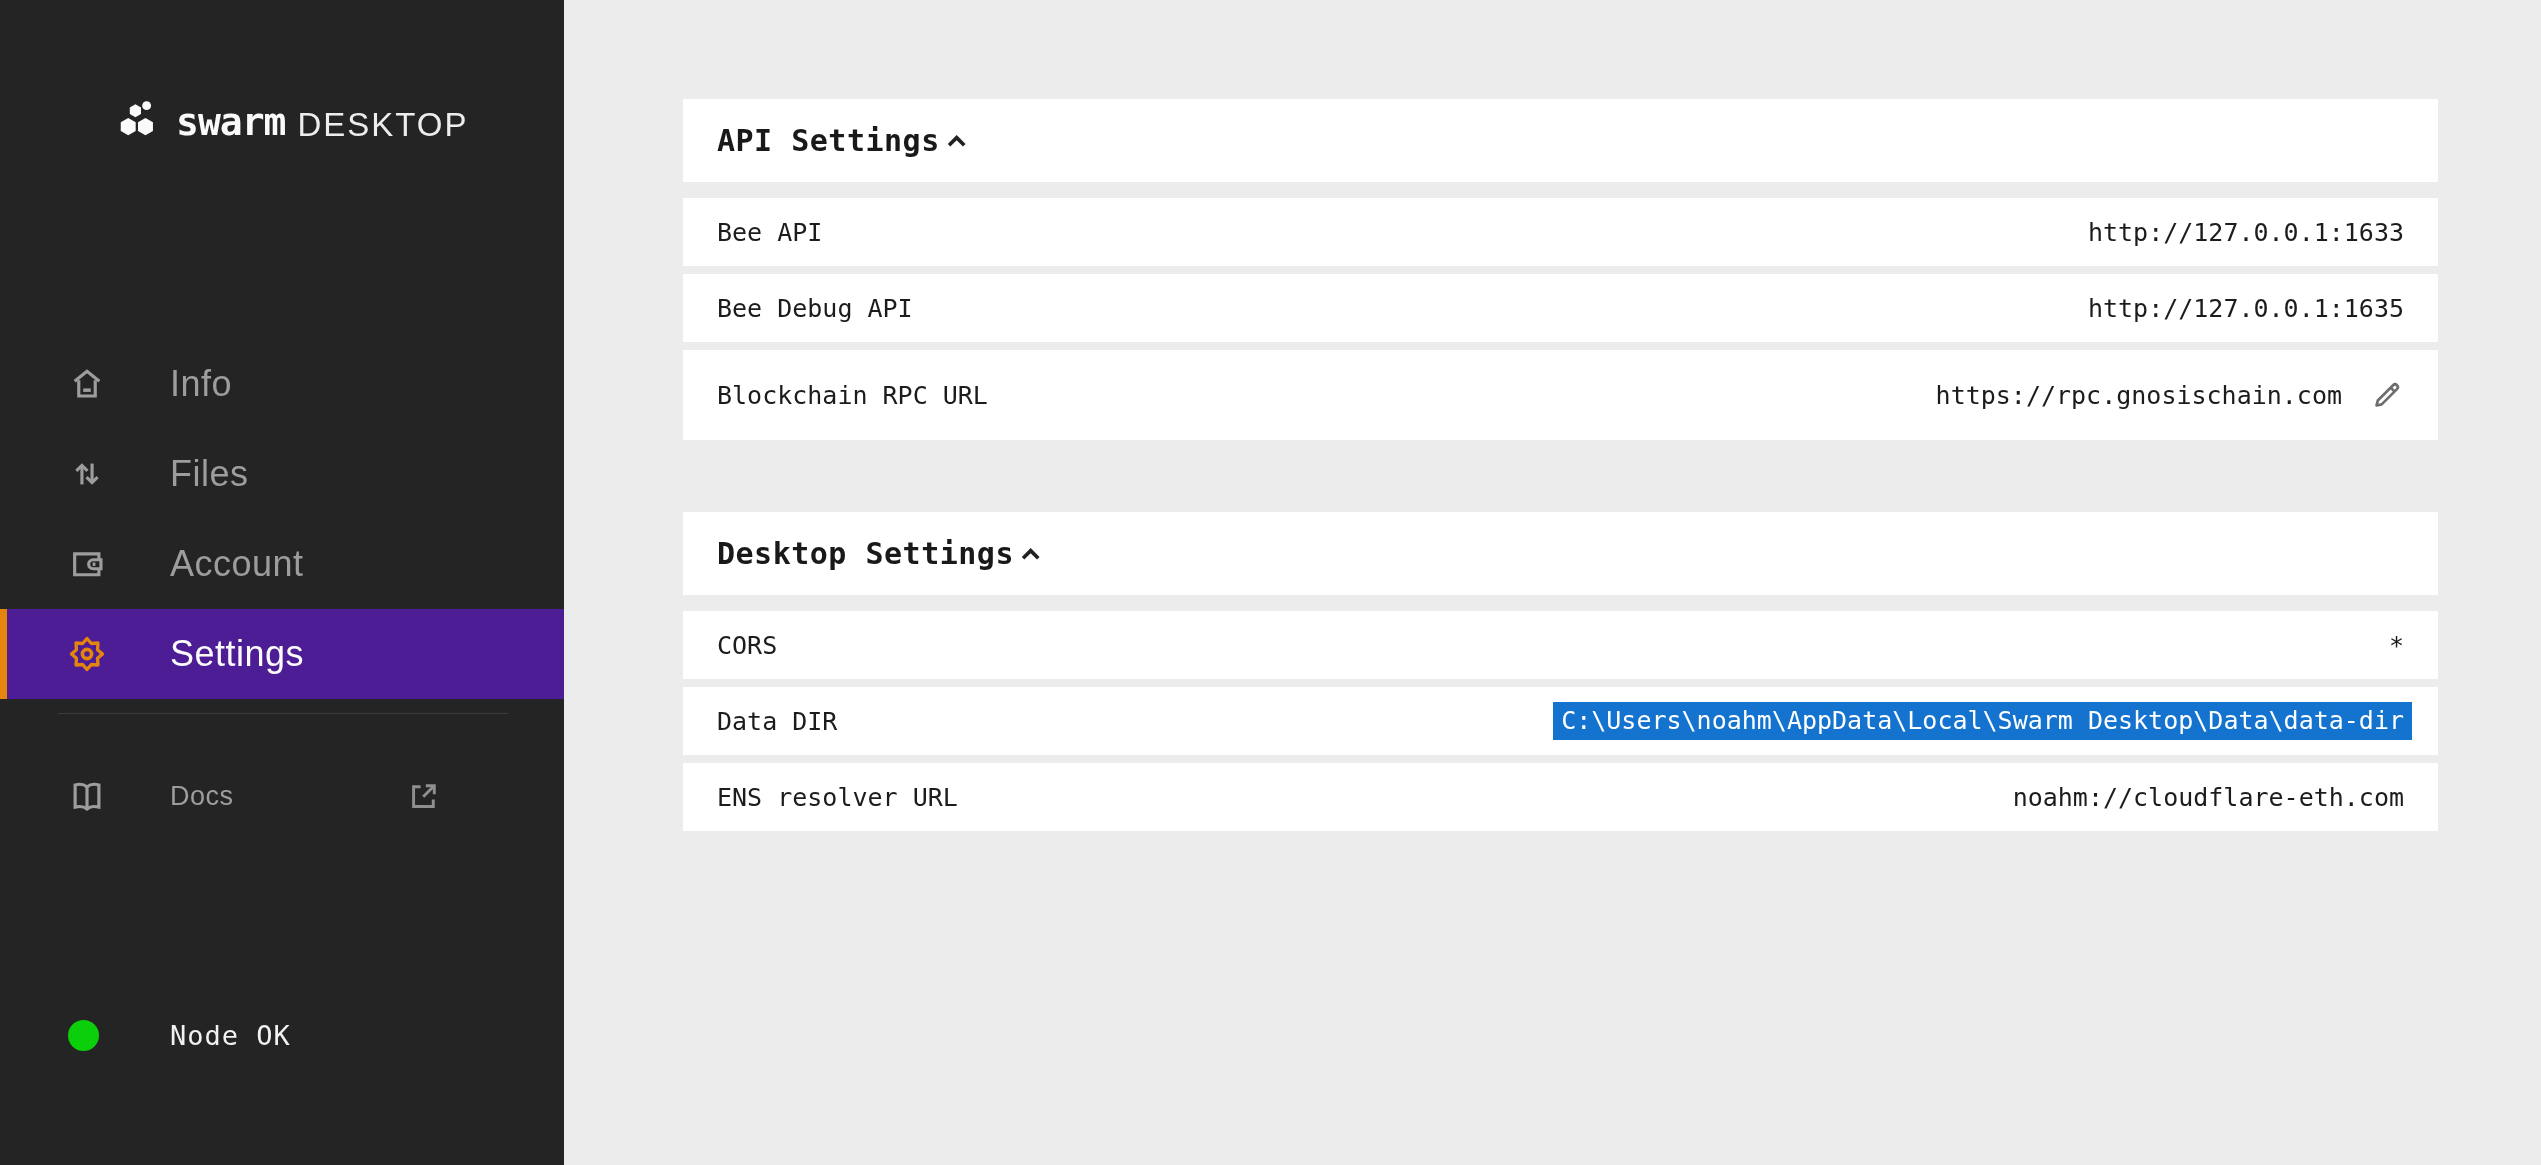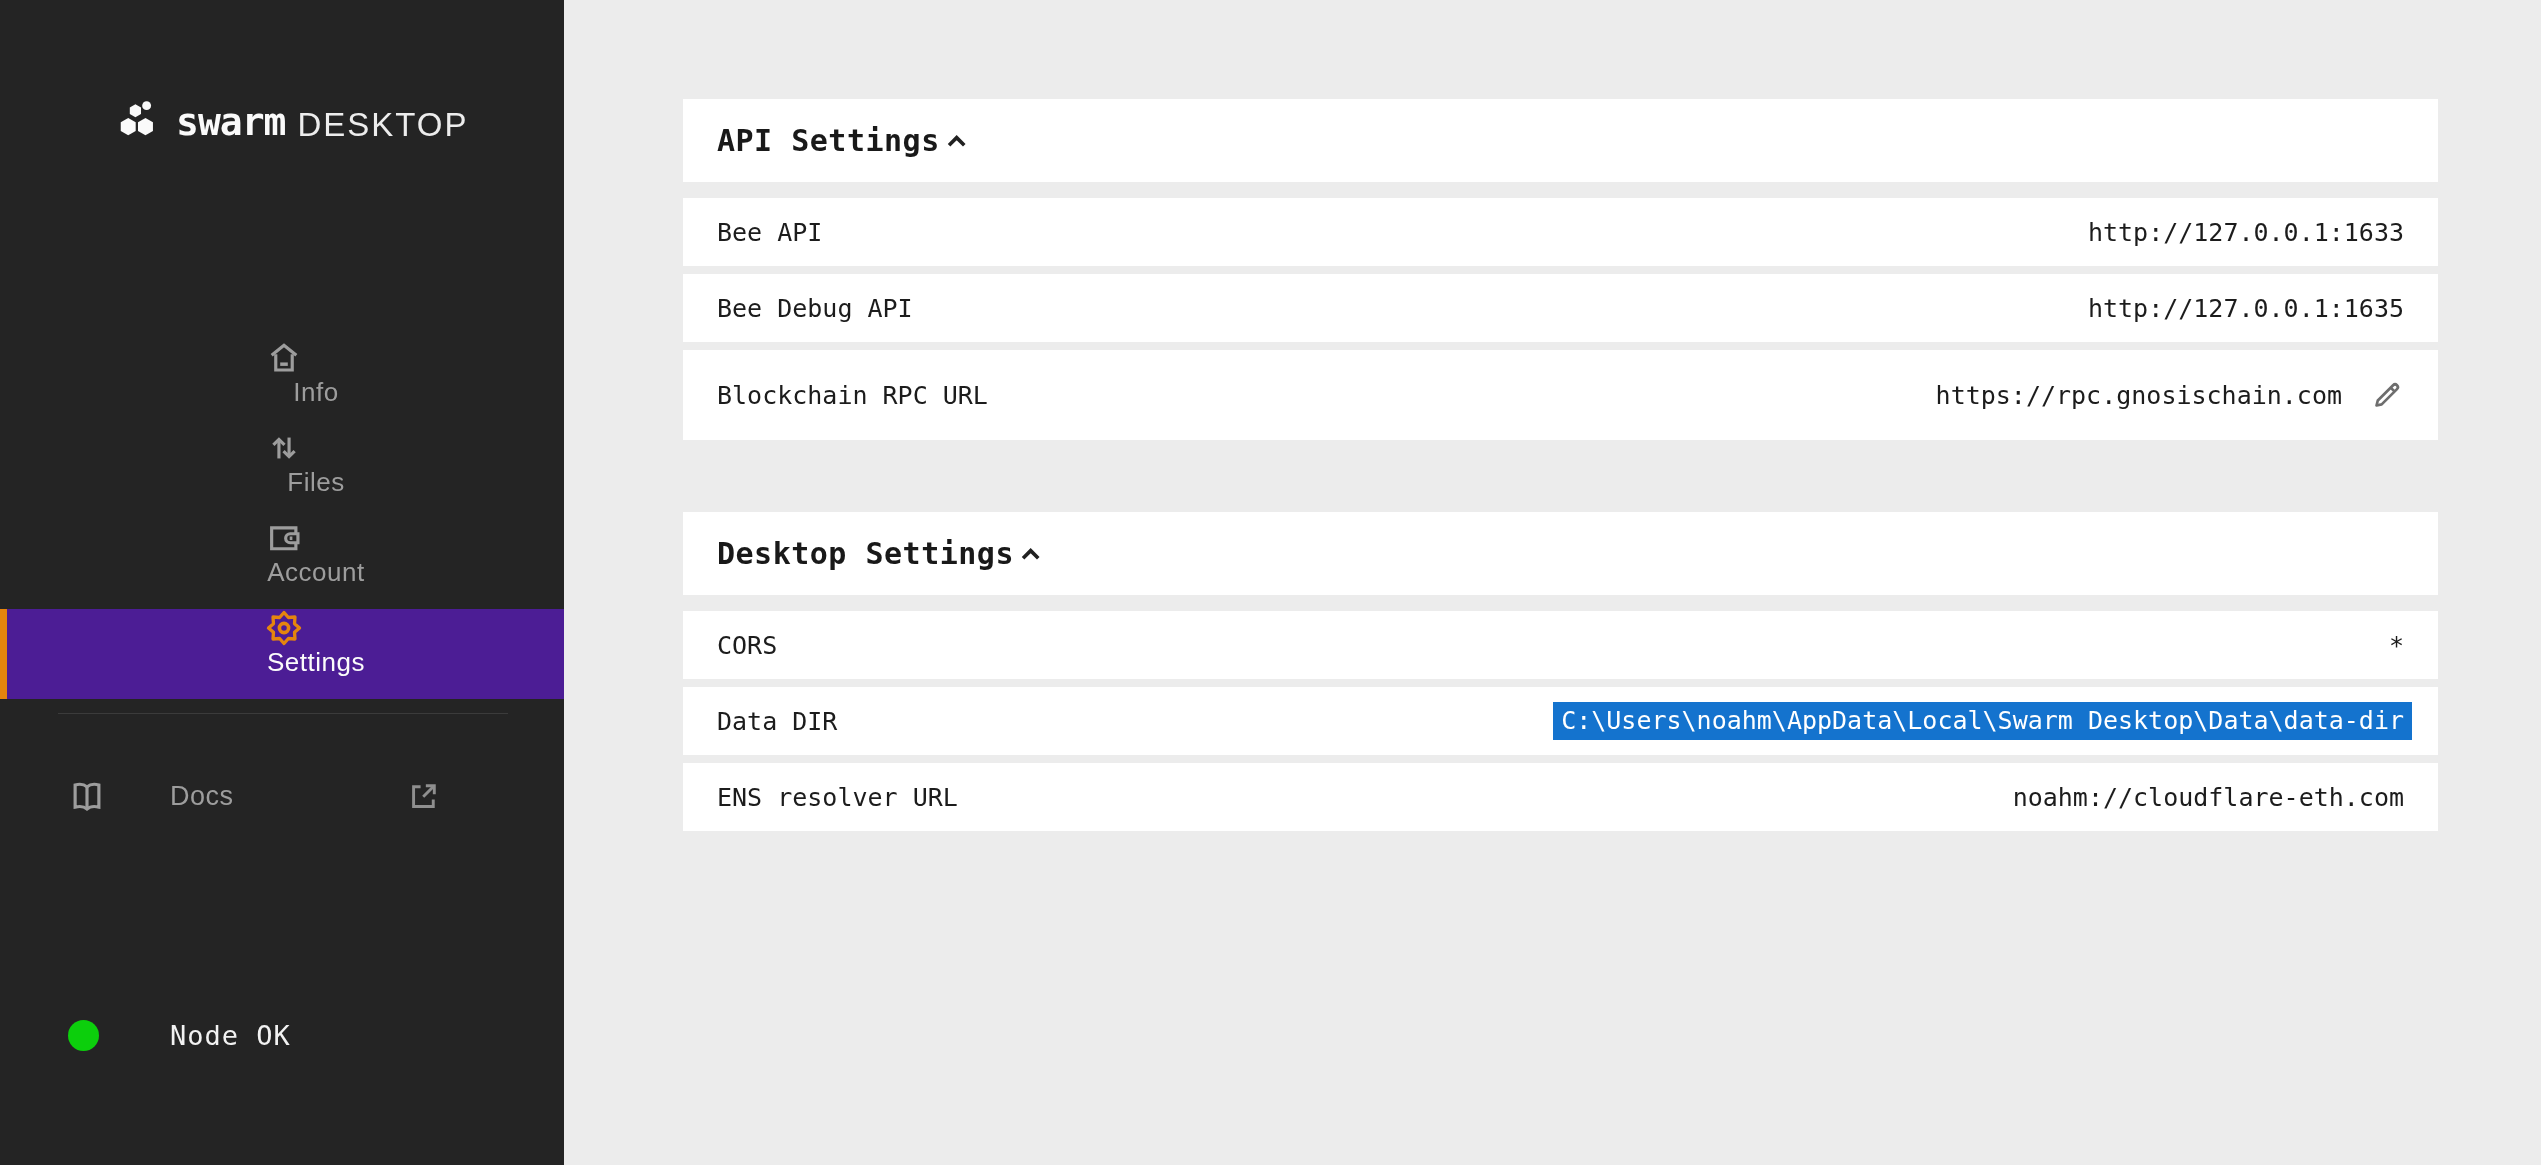--- a/index.html
+++ b/index.html
@@ -28,21 +28,21 @@
   }
   .product {
     color:#ededed; font-size:33px; font-weight:400;
     font-family:"Liberation Sans", sans-serif; margin-left:12px;
     letter-spacing:2px;
   }
   .nav { position:absolute; top:339px; left:0; width:100%; }
   .nav-item {
     height:90px; display:flex; align-items:center; padding-left:68px;
     color:#9d9d9d; font-family:"Liberation Sans", sans-serif;
-    font-size:26px; cursor:pointer; letter-spacing:0.5px;flex-direction:column;
+    font-size:36px; cursor:pointer; letter-spacing:0.5px;
   }
   .nav-item .ico { width:38px; height:38px; margin-right:64px; flex:none; color:#9d9d9d; }
   .nav-item.active {
     background:#4c1d95; color:#fbfbfb;
     border-left:7px solid #e5850e; padding-left:61px;
   }
   .nav-item.active .ico { color:#e5850e; }
   .side-divider {
     position:absolute; left:58px; right:56px; top:713px; height:1px;
     background:#3b3b3b;

